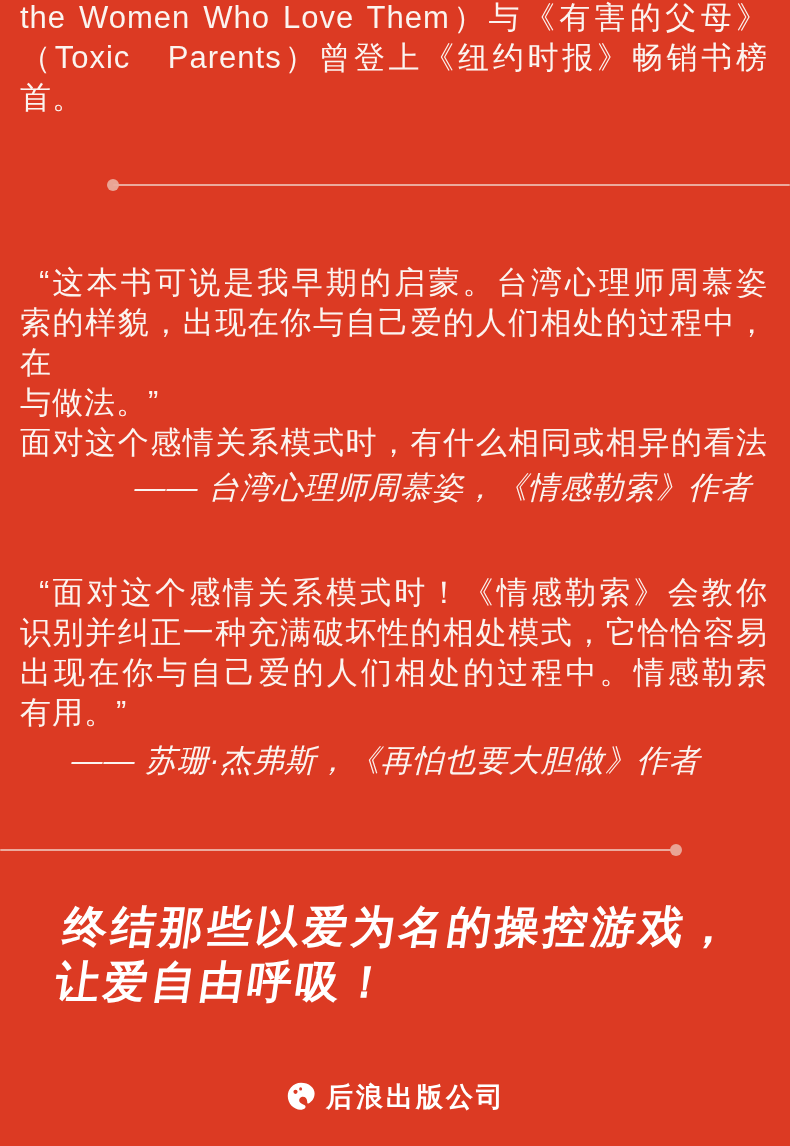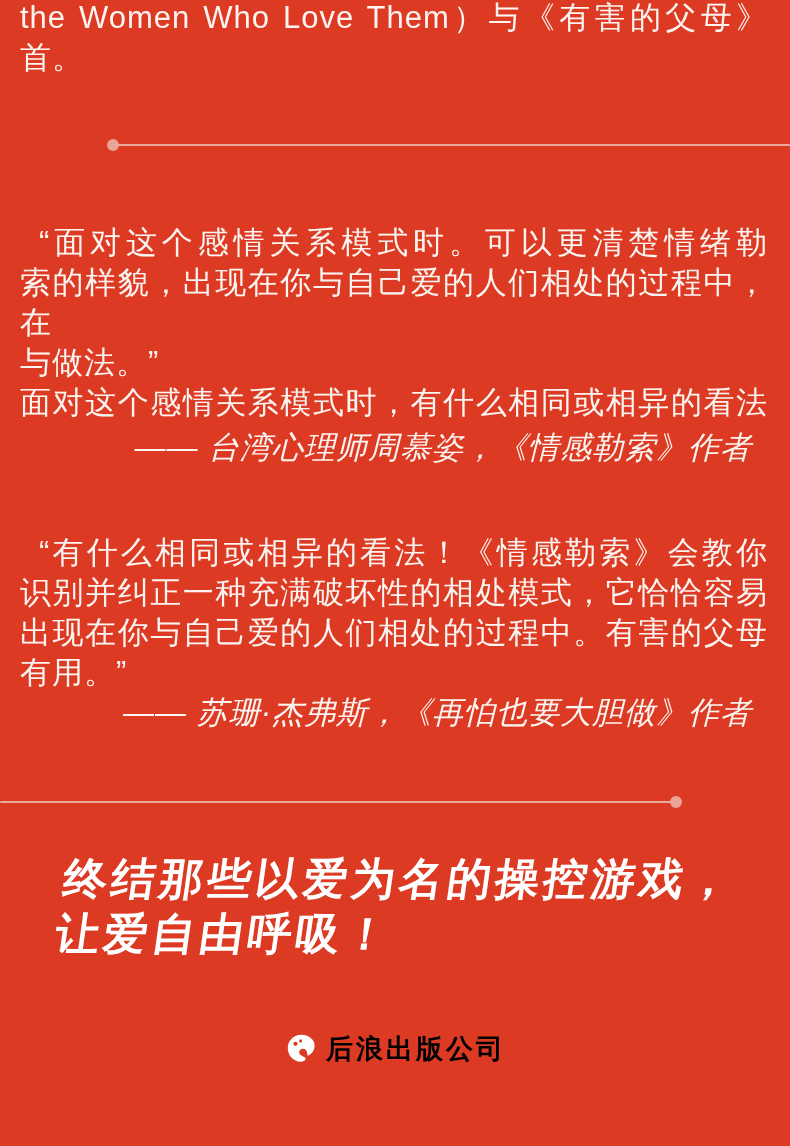--- a/index.html
+++ b/index.html
@@ -19,21 +19,21 @@
   .attribution{
     display:block;text-align:right;
     font-size:31px;line-height:40px;letter-spacing:1px;
     padding-right:16px;
     font-style:italic;
   }
   .intro{margin-top:-2px;}
   .quote1{margin-top:72px;}
   .attr1{margin-top:5px;}
   .quote2{margin-top:65px;}
-  .attr2{margin-top:0;}
+  .attr2{margin-top:8px;text-align:center;}
 
   .divider{position:relative;height:12px;}
   .divider .rule{position:absolute;top:5px;height:2px;background:#EBAA9D;border-radius:1px;}
   .divider .dot{position:absolute;top:0;width:12px;height:12px;border-radius:50%;background:#E9A495;}
   .divider-top{margin-top:61px;}
   .divider-top .dot{left:107px;}
   .divider-top .rule{left:113px;right:0;}
   .divider-bottom{margin-top:63px;}
   .divider-bottom .rule{left:0;width:676px;}
   .divider-bottom .dot{left:670px;}
@@ -44,57 +44,58 @@
     font-weight:800;color:#FFFFFF;
     transform:skewX(-8deg);transform-origin:0 100%;
   }
   .headline .hline{display:block;text-align:left;}
 
   .publisher{
     margin-top:70px;
     display:flex;justify-content:center;align-items:center;gap:8px;
   }
   .publisher .logo-name{
-    font-size:27px;font-weight:700;letter-spacing:3px;color:#000000;
+    font-size:27px;font-weight:700;letter-spacing:3px;color:#ffffff;
   }
   .wave{display:block;}
 </style>
 </head>
 <body>
 
 <div class="page">
 
   <div class="content">
 
     <p class="para intro">
       <span class="line just">the Women Who Love Them）与《有害的父母》</span>
+      <span class="line just">（Toxic　Parents）曾登上《纽约时报》畅销书榜</span>
       <span class="line">首。</span>
     </p>
 
   </div>
 
   <div class="divider divider-top">
     <span class="dot"></span>
     <span class="rule"></span>
   </div>
 
   <div class="content">
 
     <p class="para quote1">
-      <span class="line just indent">“面对这个感情关系模式时。可以更清楚情绪勒</span>
+      <span class="line just indent">“这本书可说是我早期的启蒙。台湾心理师周慕姿</span>
       <span class="line just">索的样貌，出现在你与自己爱的人们相处的过程中，在</span>
       <span class="line">与做法。”</span>
       <span class="line just">面对这个感情关系模式时，有什么相同或相异的看法</span>
     </p>
     <span class="attribution attr1">—— 台湾心理师周慕姿，《情感勒索》作者</span>
 
     <p class="para quote2">
-      <span class="line just indent">“有什么相同或相异的看法！《情感勒索》会教你</span>
+      <span class="line just indent">“面对这个感情关系模式时！《情感勒索》会教你</span>
       <span class="line just">识别并纠正一种充满破坏性的相处模式，它恰恰容易</span>
-      <span class="line just">出现在你与自己爱的人们相处的过程中。有害的父母</span>
+      <span class="line just">出现在你与自己爱的人们相处的过程中。情感勒索</span>
       <span class="line">有用。”</span>
     </p>
     <span class="attribution attr2">—— 苏珊·杰弗斯，《再怕也要大胆做》作者</span>
 
   </div>
 
   <div class="divider divider-bottom">
     <span class="rule"></span>
     <span class="dot"></span>
   </div>

